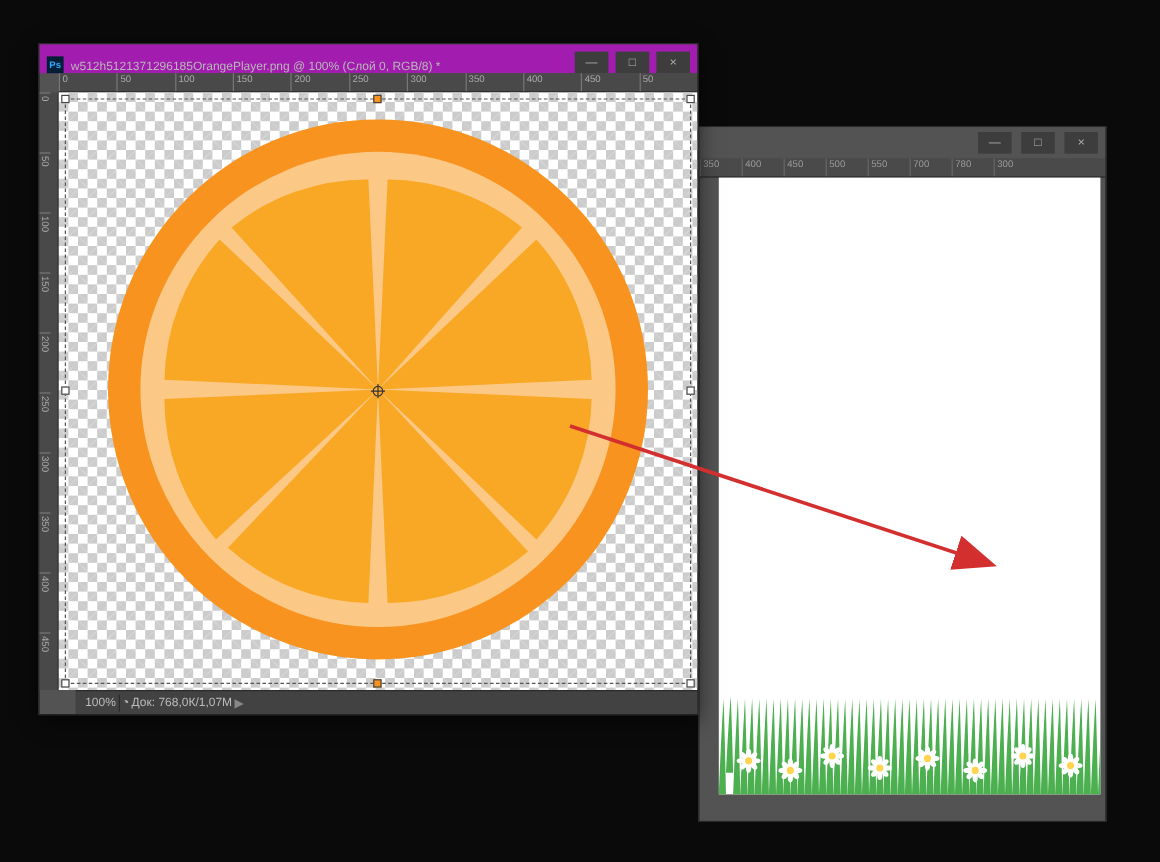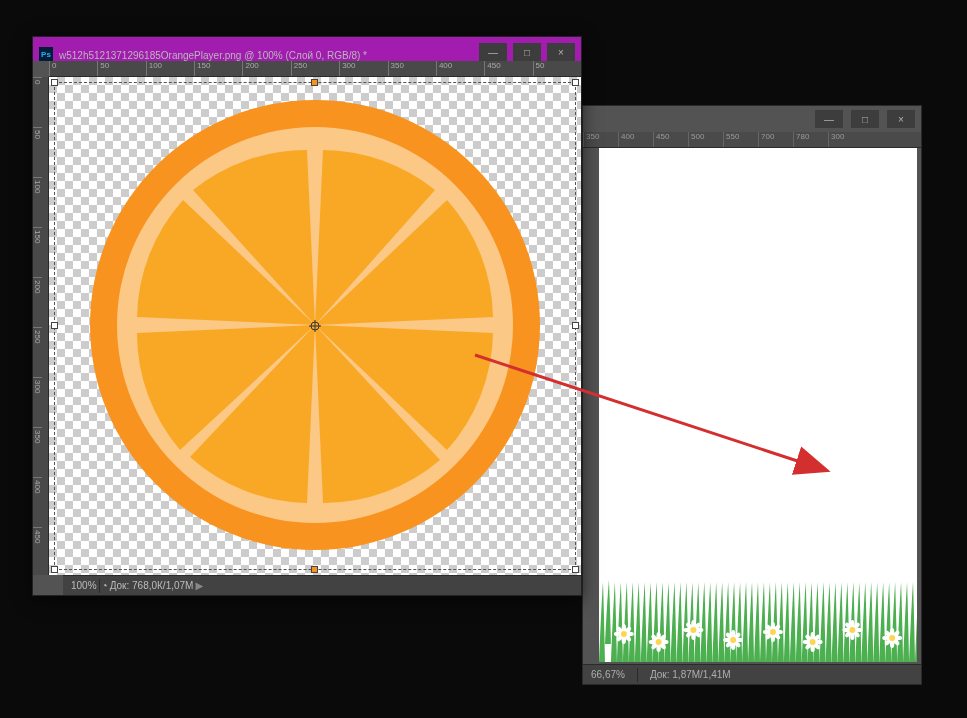--- a/index.html
+++ b/index.html
@@ -346,25 +346,20 @@
         <use href="#flower" x="60" y="70"></use>
         <use href="#flower" x="95" y="58"></use>
         <use href="#flower" x="135" y="68"></use>
         <use href="#flower" x="175" y="60"></use>
         <use href="#flower" x="215" y="70"></use>
         <use href="#flower" x="255" y="58"></use>
         <use href="#flower" x="295" y="66"></use>
       </svg>
     </div>
   </div>
-  <div class="bg-statusbar">
-    <span>66,67%</span>
-    <span class="status-sep"></span>
-    <span>Док: 1,87М/1,41М</span>
-  </div>
 </div>
 
 <div class="fg-window">
   <div class="fg-titlebar">
     <div class="ps-icon">Ps</div>
     <div class="fg-title-text">w512h5121371296185OrangePlayer.png @ 100% (Слой 0, RGB/8) *</div>
     <div class="fg-winbtns">
       <div class="win-btn">—</div>
       <div class="win-btn">□</div>
       <div class="win-btn">×</div>

